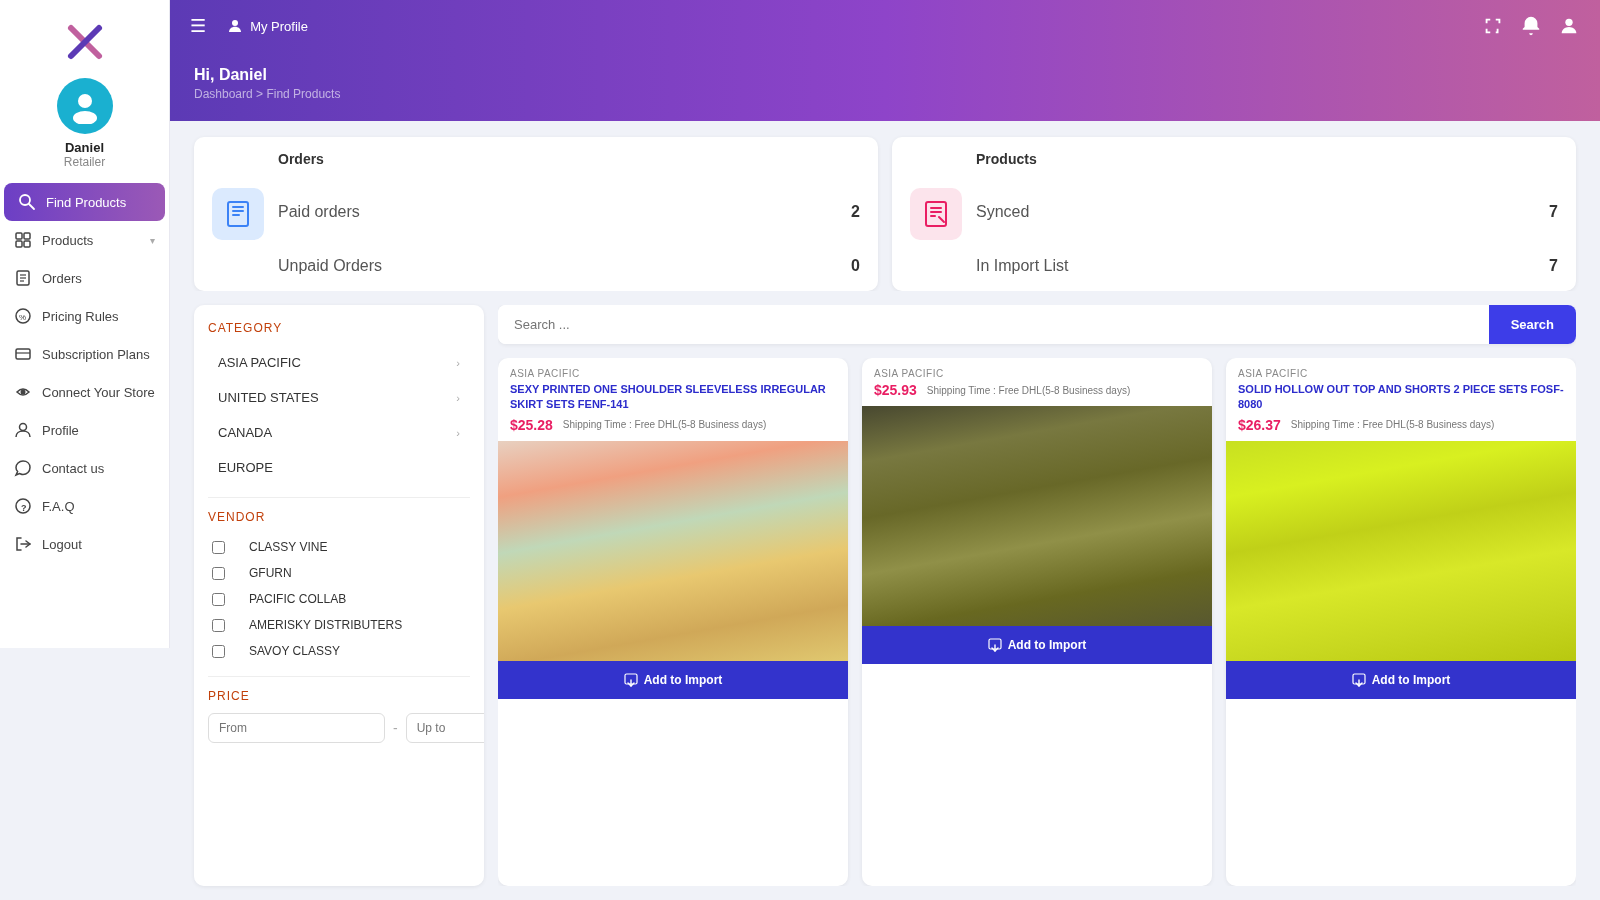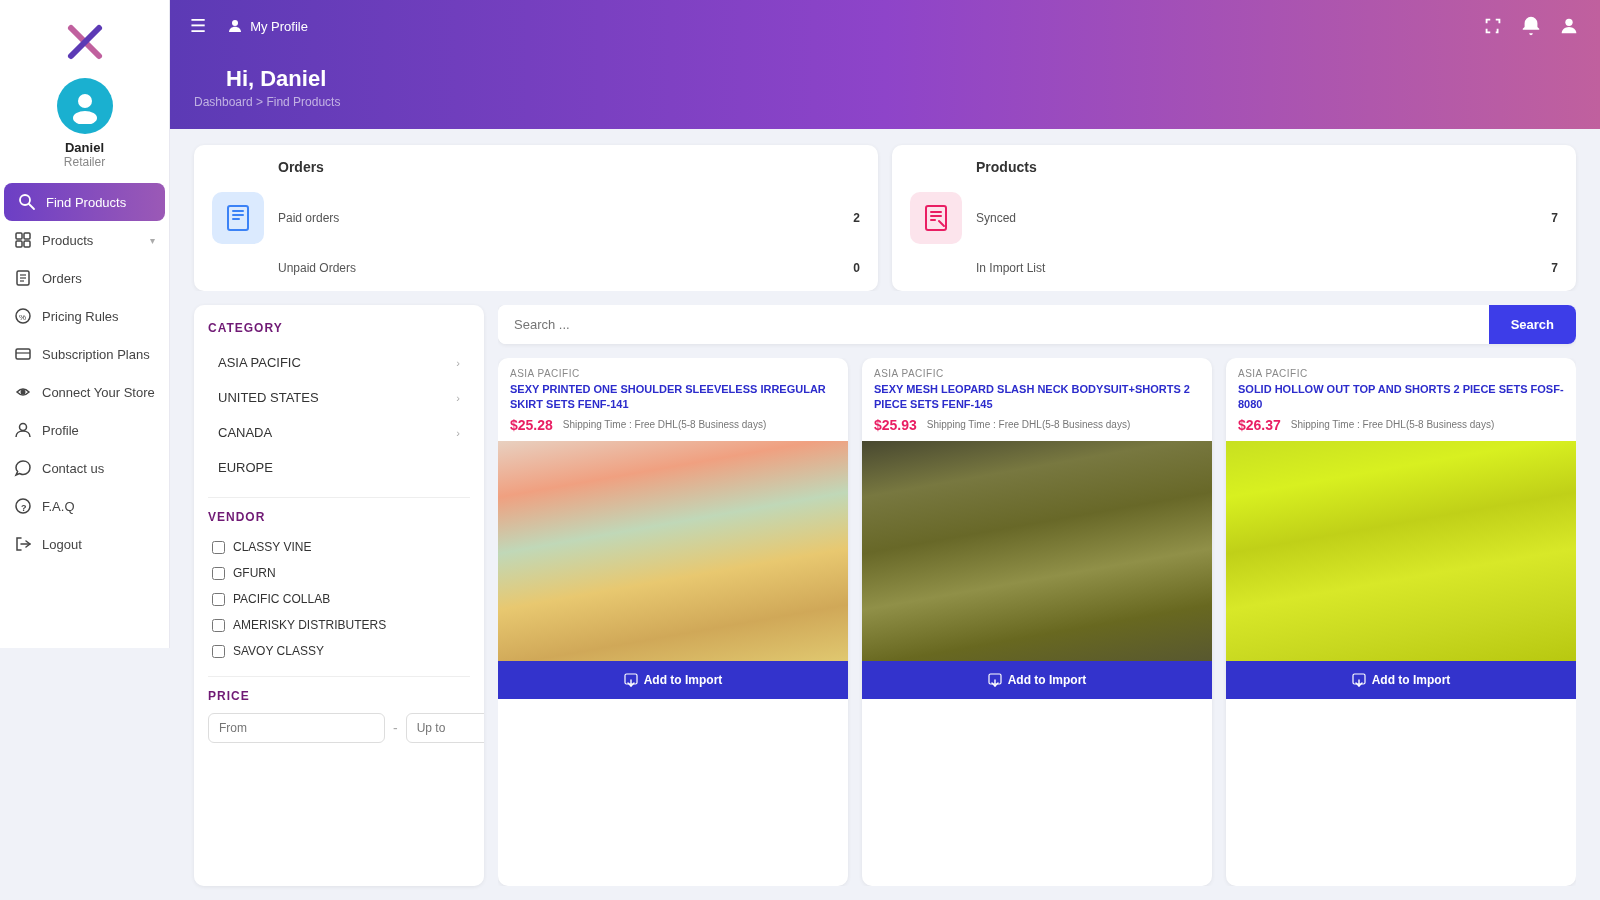--- a/index.html
+++ b/index.html
@@ -81,21 +81,21 @@
     #topbar .profile-link svg { width: 18px; height: 18px; fill: #fff; }
     #topbar .spacer { flex: 1; }
     #topbar .topbar-icons { display: flex; align-items: center; gap: 16px; }
     #topbar .topbar-icons svg { width: 22px; height: 22px; fill: #fff; cursor: pointer; }
 
     
     #header-area {
       background: linear-gradient(90deg, #5c3ab5 0%, #8e44c9 50%, #c0609e 100%);
       padding: 14px 24px 20px 24px;
     }
-    #header-area .hi-text { color: #fff; font-size: 22px; font-weight: 700; margin-left: 32px; }
+    #header-area .hi-text { color: #fff; font-size: 16px; font-weight: 700; }
     #header-area .breadcrumb { color: rgba(255,255,255,0.8); font-size: 12px; margin-top: 3px; }
     #header-area .breadcrumb span { color: rgba(255,255,255,0.6); }
 
     
     #stats-row {
       display: flex;
       gap: 0;
       padding: 16px 24px 0 24px;
       background: #f0f2f8;
     }
@@ -113,21 +113,21 @@
     .stat-icon {
       width: 52px; height: 52px; border-radius: 10px;
       display: flex; align-items: center; justify-content: center;
       flex-shrink: 0;
     }
     .stat-icon.blue { background: #dbeafe; }
     .stat-icon.pink { background: #fce4ec; }
     .stat-icon svg { width: 28px; height: 28px; }
     .stat-info { flex: 1; }
     .stat-title { font-weight: 700; font-size: 14px; color: #333; margin-bottom: 6px; }
-    .stat-row { display: flex; justify-content: space-between; font-size: 12px; color: #555; margin-bottom: 2px; margin-top: 36px; }
+    .stat-row { display: flex; justify-content: space-between; font-size: 16px; color: #555; margin-bottom: 2px; margin-top: 36px; }
     .stat-row .val { font-weight: 600; color: #333; }
 
     
     #content {
       display: flex;
       flex: 1;
       overflow: hidden;
       padding: 14px 24px;
       gap: 14px;
       background: #f0f2f8;
@@ -138,40 +138,40 @@
       width: 290px;
       min-width: 290px;
       background: #fff;
       border-radius: 10px;
       padding: 16px 14px;
       overflow-y: auto;
       box-shadow: 0 1px 4px rgba(0,0,0,0.07);
     }
     .filter-section-title {
       font-size: 12px;
-      font-weight: 700;
-      color: #701a75;
+      font-weight: 400;
+      color: #c2410c;
       letter-spacing: 1px;
       margin-bottom: 10px;
     }
     .category-item {
       display: flex;
       justify-content: space-between;
       align-items: center;
       padding: 10px 10px;
       font-size: 13px;
       color: #333;
       cursor: pointer;
       border-radius: 6px;
     }
     .category-item .cat-chevron { color: #aaa; font-size: 11px; }
     .vendor-item {
       display: flex;
       align-items: flex-end;
-      gap: 8px;
+      gap: 24px;
       padding: 6px 4px;
       font-size: 12px;
       color: #333;
       cursor: pointer;
     }
     .vendor-item input[type="checkbox"] { cursor: pointer; }
     .price-row { display: flex; align-items: center; gap: 8px; margin-top: 10px; }
     .price-input {
       flex: 1;
       padding: 7px 10px;
@@ -553,21 +553,20 @@
         <rect x="1" y="1" width="12" height="10" rx="1.5" stroke="#fff" stroke-width="1.2" fill="none"></rect>
         <line x1="7" y1="13" x2="7" y2="7" stroke="#fff" stroke-width="1.4" stroke-linecap="round"></line>
         <polyline points="4,10 7,13 10,10" fill="none" stroke="#fff" stroke-width="1.4" stroke-linecap="round" stroke-linejoin="round"></polyline>
       </svg>
       Add to Import
     </button>
   </div>
           <div class="product-card">
     <div class="product-card-top">
       <div class="product-region">ASIA PACIFIC</div>
-      <div class="product-name">SEXY MESH LEOPARD SLASH NECK BODYSUIT+SHORTS 2 PIECE SETS FENF-145</div>
       <div class="product-price-row">
         <span class="product-price">$25.93</span>
         <span class="shipping-info">Shipping Time : Free DHL(5-8 Business days)</span>
       </div>
     </div>
     <div class="product-img-placeholder" style="background: linear-gradient(160deg, #556040 0%, #c8d890 30%, #404820 60%, #a0a840 100%); height:220px; position:relative; overflow:hidden;">
 
       <div style="position:absolute;bottom:0;left:0;right:0;top:0;background:linear-gradient(170deg,#484830 0%,#787840 20%,#686828 40%,#909048 60%,#686820 80%,#585830 100%);"></div>
 
     </div>

